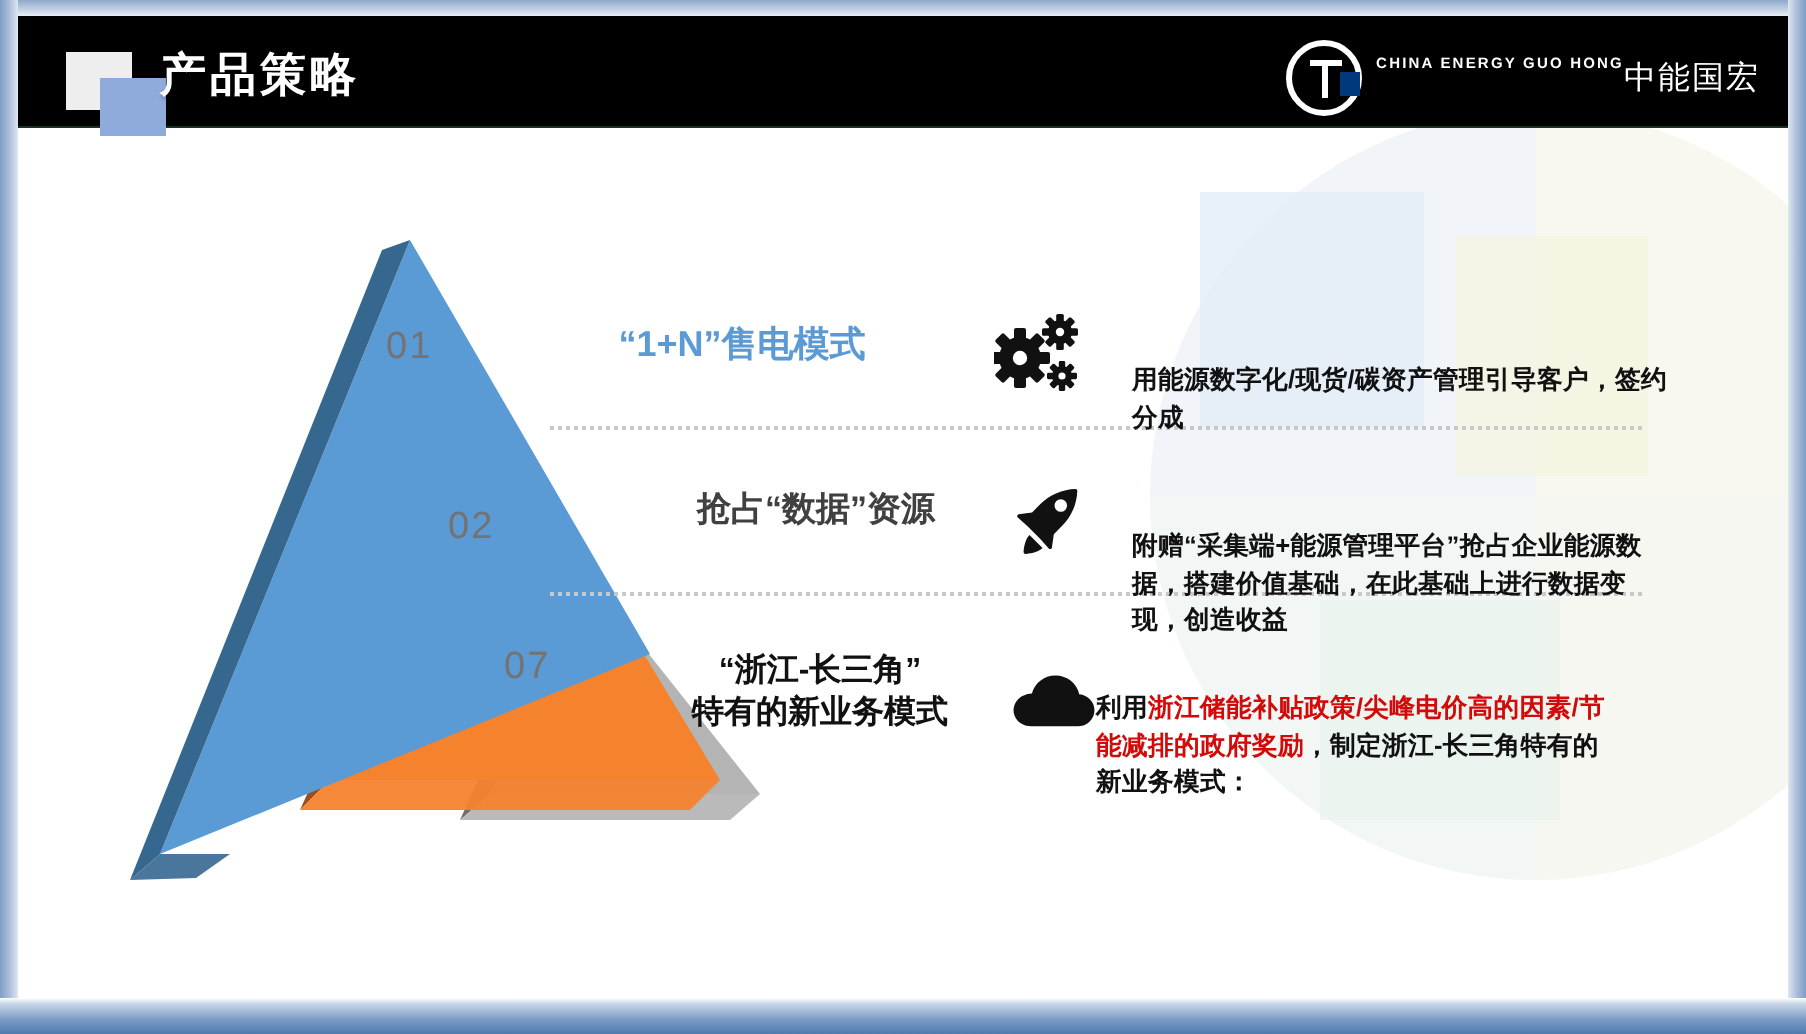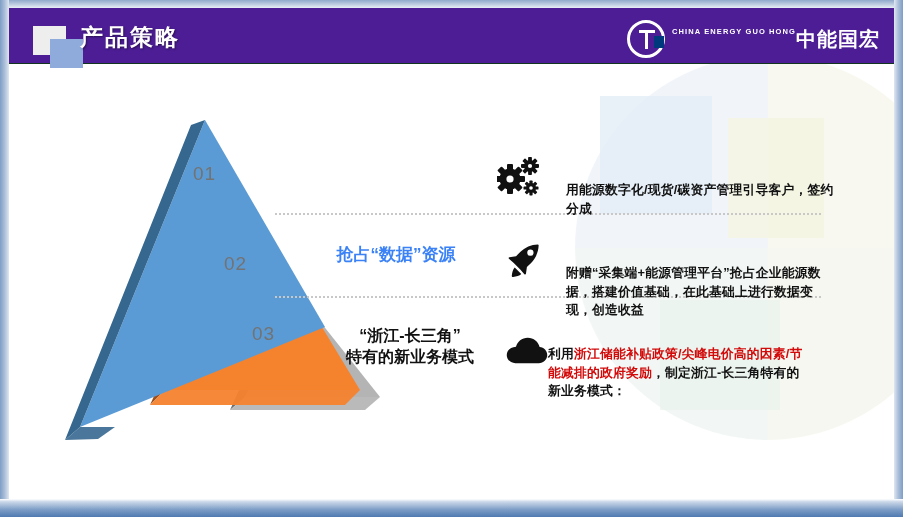--- a/index.html
+++ b/index.html
@@ -25,37 +25,37 @@
   .wm-q1{left:0;top:0;background:#e7eef6;}
   .wm-q2{right:0;top:0;background:#f4f4e4;}
   .wm-q3{left:0;bottom:0;background:#e9f1ee;}
   .wm-q4{right:0;bottom:0;background:#f0f2e6;}
   .wm-block{position:absolute;opacity:.7;}
   .wm-b1{left:600px;top:96px;width:112px;height:118px;background:#e2ecf6;opacity:.75;}
   .wm-b2{left:728px;top:118px;width:96px;height:120px;background:#f5f5e2;opacity:.85;}
   .wm-b3{left:660px;top:300px;width:120px;height:110px;background:#e9f2ec;opacity:.7;}
 
   
-  #header{position:absolute;left:8px;top:8px;width:886px;height:55px;background:#4c1d95;
+  #header{position:absolute;left:8px;top:8px;width:886px;height:55px;background:#000000;
     border-bottom:1px solid #12351f;}
   .hdr-sq-a{position:absolute;left:25px;top:18px;width:33px;height:29px;background:#eeeeee;}
   .hdr-sq-b{position:absolute;left:42px;top:31px;width:33px;height:29px;background:#8eabdb;}
   #hdr-title{position:absolute;left:72px;top:14px;color:#ffffff;font-size:23px;font-weight:bold;
     letter-spacing:2px;text-shadow:1px 1px 2px rgba(0,0,0,.45);}
 
   
   #logo{position:absolute;right:14px;top:11px;height:40px;display:flex;align-items:center;gap:7px;}
   .logo-mark{width:38px;height:38px;border-radius:50%;border:3px solid #ffffff;position:relative;
     box-sizing:border-box;}
   .logo-mark:after{content:"";position:absolute;left:9px;top:7px;width:16px;height:3px;background:#fff;}
   .logo-mark:before{content:"";position:absolute;left:15px;top:7px;width:3px;height:19px;background:#fff;}
   .logo-gap{position:absolute;right:-2px;top:13px;width:10px;height:12px;background:#003a7d;}
   .logo-txt{display:flex;flex-direction:row;justify-content:center;}
   .logo-en{color:#ffffff;font-size:7.5px;letter-spacing:1.1px;line-height:10px;font-weight:bold;}
-  .logo-cn{color:#ffffff;font-size:20px;font-weight:bold;line-height:25px;letter-spacing:1px;}
+  .logo-cn{color:#ffffff;font-size:16px;font-weight:normal;line-height:25px;letter-spacing:1px;}
 
   
   #pyramid{position:absolute;left:60px;top:105px;width:330px;height:345px;}
   .tri-num{position:absolute;color:#737373;font-size:19px;font-weight:normal;letter-spacing:1px;}
 
   
   .row-title{position:absolute;font-weight:bold;line-height:20px;text-align:center;}
   .row-icon{position:absolute;width:46px;height:46px;color:#111111;}
   .row-body{position:absolute;width:270px;font-size:12.8px;line-height:18.5px;color:#111111;
     font-weight:bold;letter-spacing:.2px;margin-top:24px;}
@@ -105,26 +105,27 @@
       <polygon points="190,103 300,285 105,285" fill="#F5832E"></polygon>
       <polygon points="190,103 105,285 90,300 176,108" fill="#9C4F1C"></polygon>
       <polygon points="105,285 90,300 285,300 300,285" fill="#F5832E" opacity="0.95"></polygon>
 
       <polygon points="145,15 265,222 20,322" fill="#5B9BD5"></polygon>
       <polygon points="145,15 20,322 5,335 131,20" fill="#35678F"></polygon>
       <polygon points="20,322 5,335 38,334 55,322" fill="#35678F" opacity="0.9"></polygon>
     </svg>
     <div class="tri-num" style="left:133px;top:58px;">01</div>
     <div class="tri-num" style="left:164px;top:148px;">02</div>
-    <div class="tri-num" style="left:192px;top:218px;">03</div>
+    <div class="tri-num" style="left:192px;top:218px;">07</div>
   </div>
 
   <div class="divider" style="top:213px;"></div>
   <div class="divider" style="top:296px;"></div>
 
+  <div class="row-title" style="left:256px;top:162px;width:230px;font-size:18px;color:#5B9BD5;">“1+N”售电模式</div>
   <div class="row-icon" style="left:497px;top:155px;">
     <svg viewBox="0 0 46 46" width="46" height="46" fill="#111111">
       <g transform="translate(13,24)">
         <circle cx="0" cy="0" r="10.5"></circle>
         <g>
           <rect x="-3" y="-15" width="6" height="30" rx="1"></rect>
           <rect x="-15" y="-3" width="30" height="6" rx="1"></rect>
           <rect x="-3" y="-15" width="6" height="30" rx="1" transform="rotate(45)"></rect>
           <rect x="-15" y="-3" width="30" height="6" rx="1" transform="rotate(45)"></rect>
         </g>
@@ -145,21 +146,21 @@
         <rect x="-1.6" y="-7.5" width="3.2" height="15" rx="0.7" transform="rotate(45)"></rect>
         <rect x="-7.5" y="-1.6" width="15" height="3.2" rx="0.7" transform="rotate(45)"></rect>
         <circle cx="0" cy="0" r="1.8" fill="#ffffff"></circle>
       </g>
     </svg>
   </div>
   <div class="row-body" style="left:566px;top:157px;">
     <span>用能源数字化/现货/碳资产管理引导客户，签约分成</span>
   </div>
 
-  <div class="row-title" style="left:296px;top:245px;width:200px;font-size:17px;color:#3b82f6;">抢占“数据”资源</div>
+  <div class="row-title" style="left:308px;top:245px;width:200px;font-size:17px;color:#404040;">抢占“数据”资源</div>
   <div class="row-icon" style="left:503px;top:241px;">
     <svg viewBox="0 0 46 46" width="40" height="40" fill="#111111">
       <path d="M40 4c-7.5 .2-14.8 3.3-20.2 8.7L15 17.5l-7.6 1.1c-.9.1-1.3 1.2-.6 1.8l5.6 5 7.2 7.2 5 5.6c.6.7 1.7.3 1.8-.6L27.5 30l4.8-4.8C37.7 19.8 40.8 12.5 41 5c0-.6-.4-1-1-1z"></path>
       <circle cx="31.5" cy="13.5" r="3.6" fill="#ffffff"></circle>
       <path d="M13.5 30.5c-2 2-3 5.6-3.4 9.4-.1.9.6 1.6 1.5 1.5 3.8-.4 7.4-1.4 9.4-3.4l-7.5-7.5z"></path>
     </svg>
   </div>
   <div class="row-body" style="left:566px;top:240px;">
     <span>附赠“采集端+能源管理平台”抢占企业能源数据，搭建价值基础，在此基础上进行数据变现，创造收益</span>
   </div>

